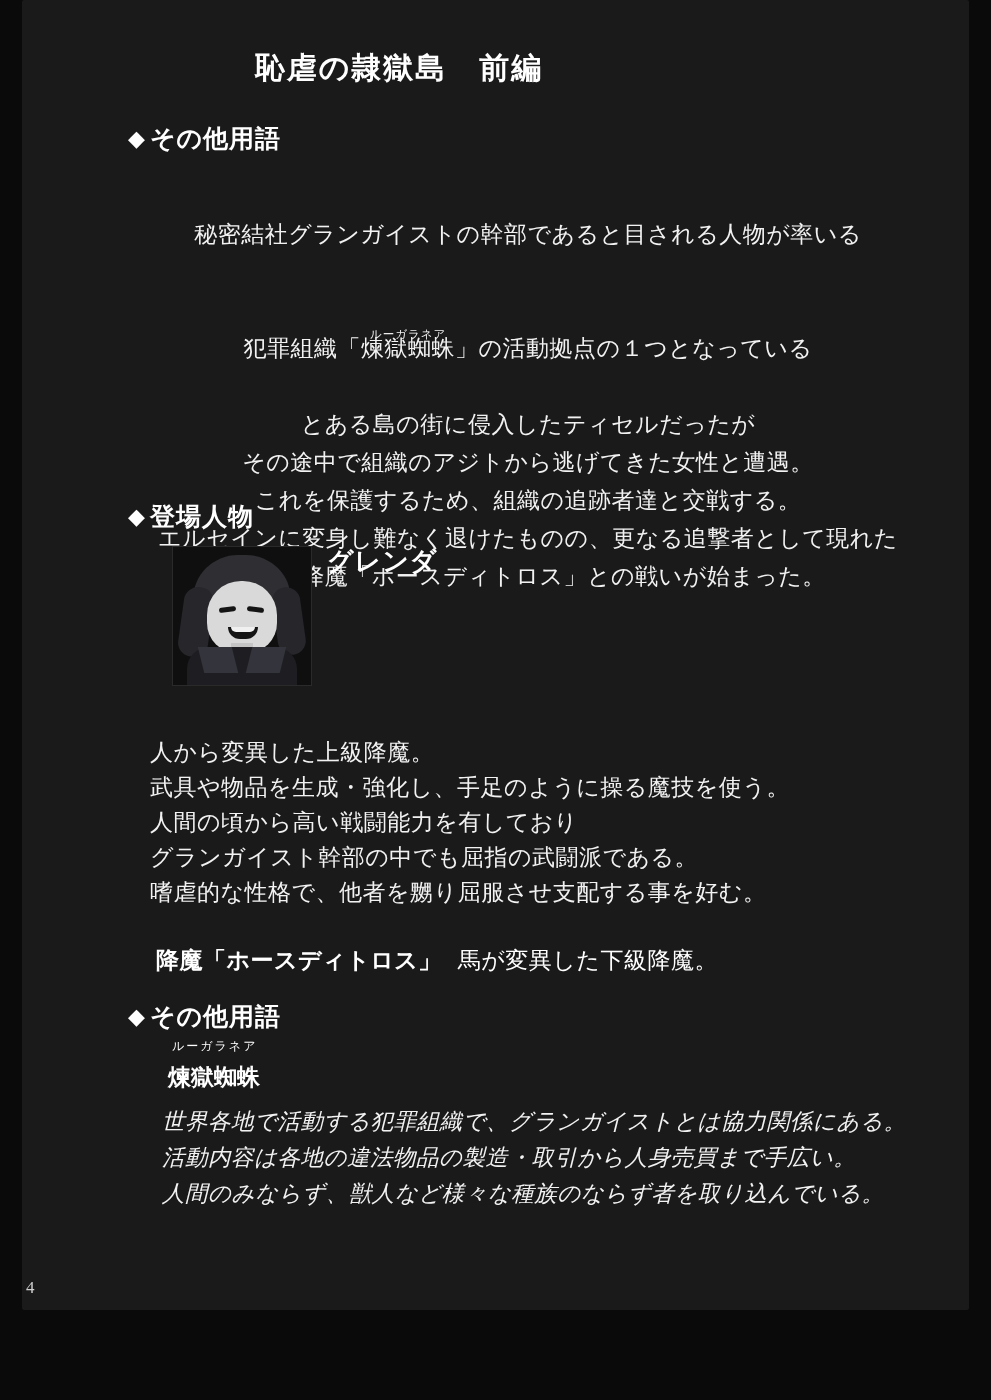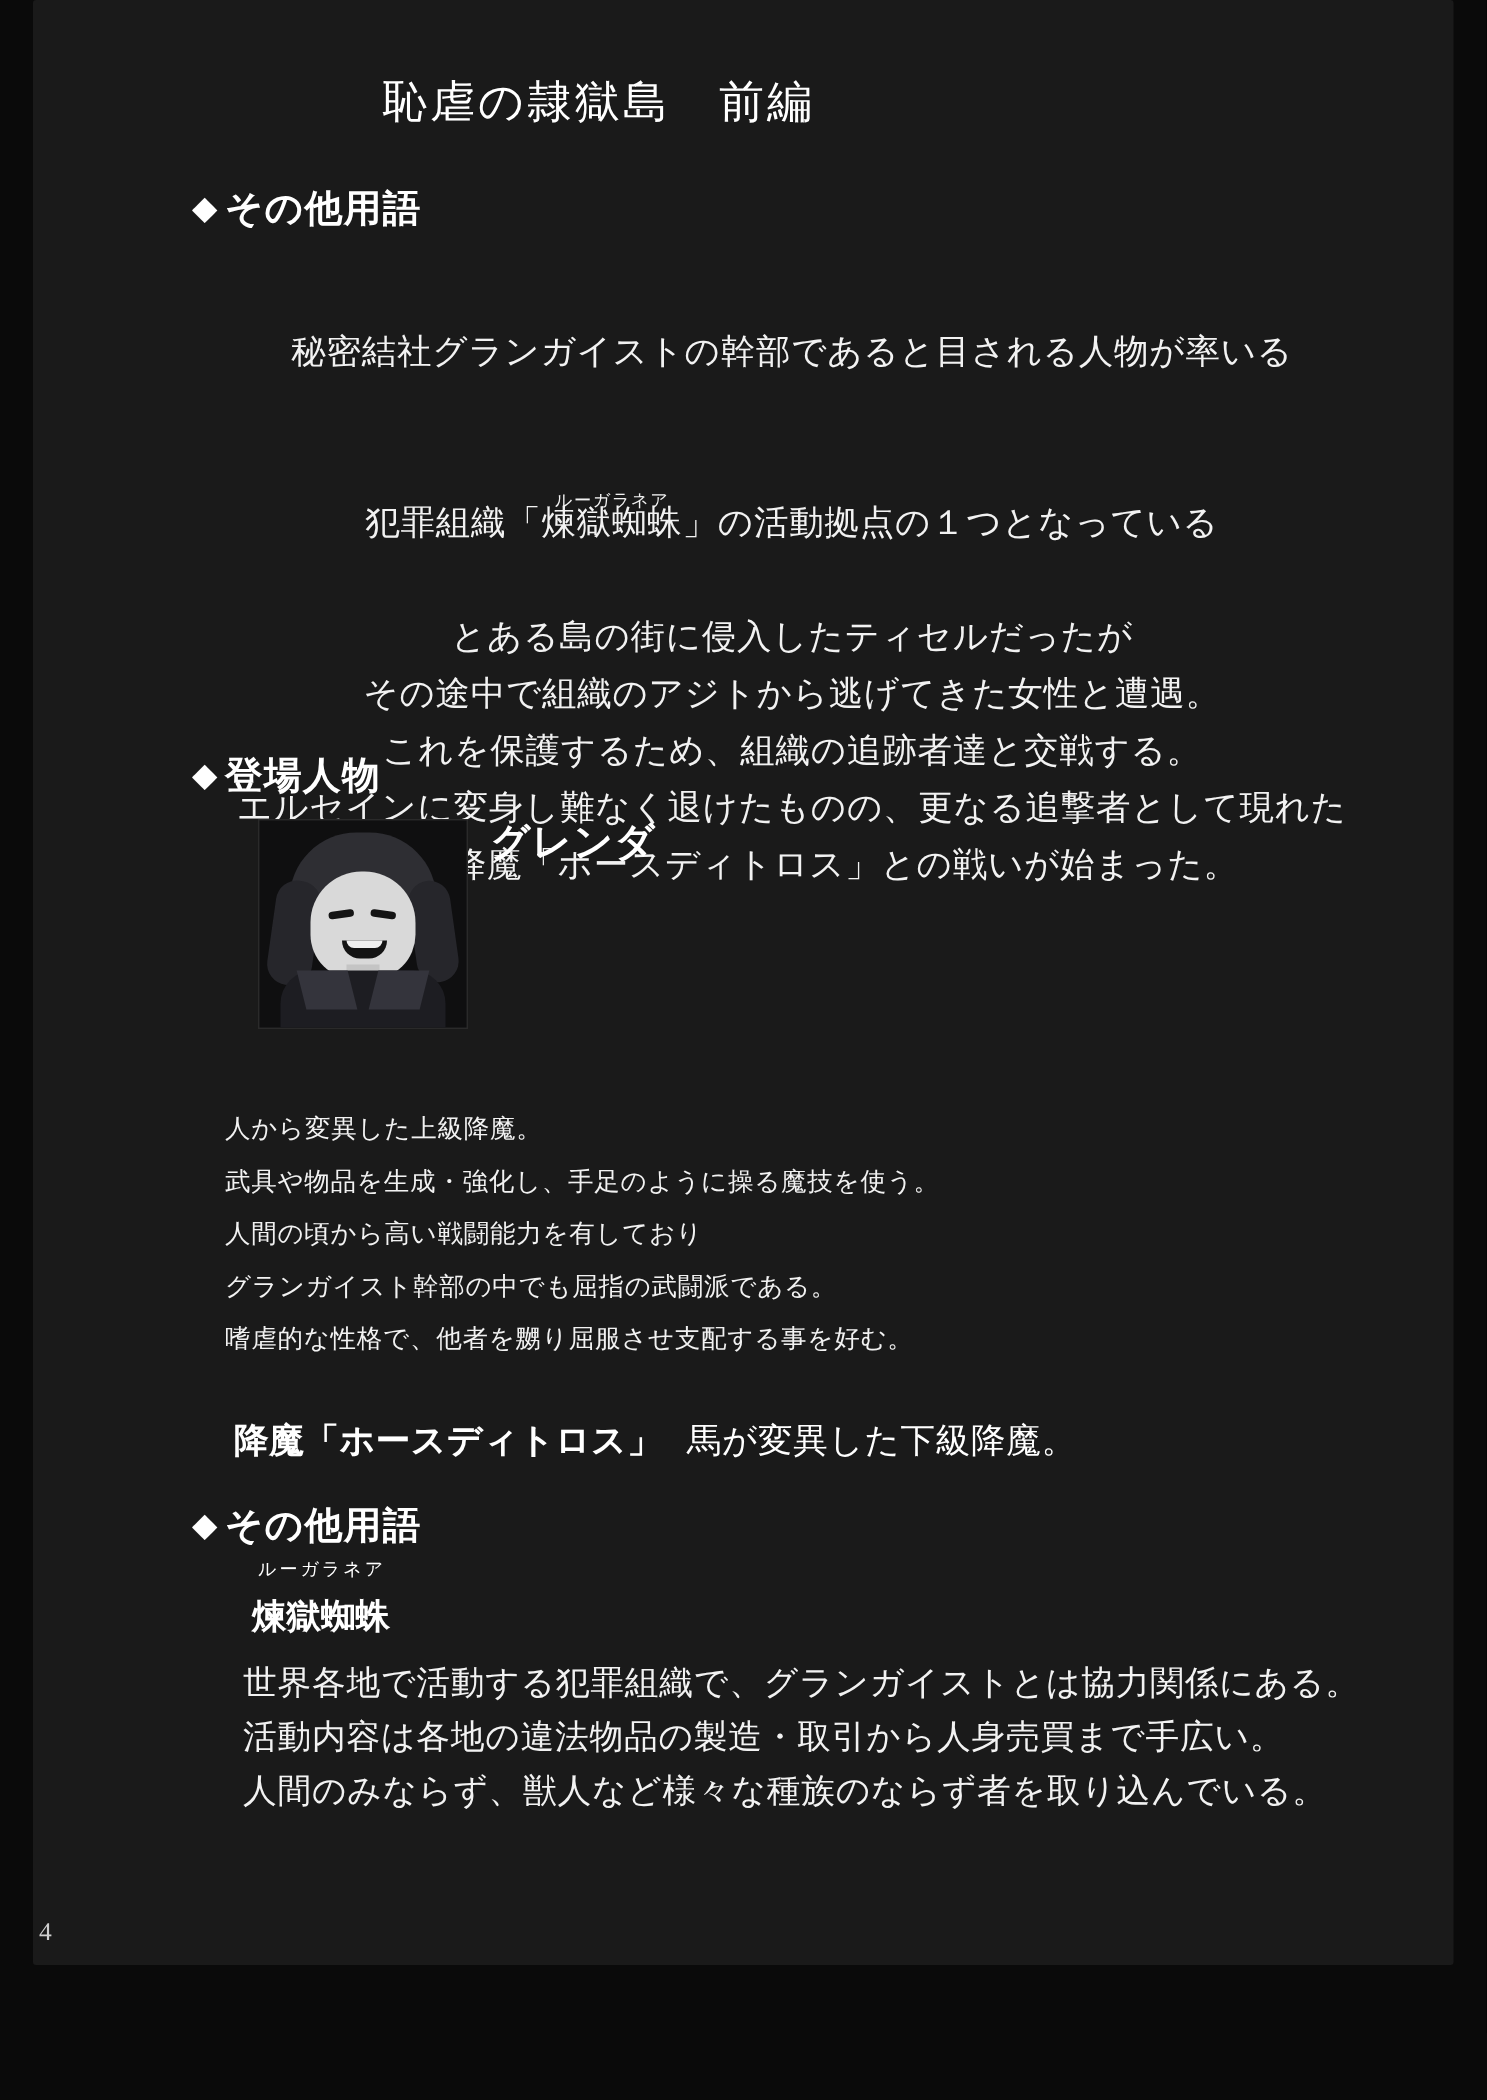--- a/index.html
+++ b/index.html
@@ -33,21 +33,21 @@
     color: #cfcfcf;
     font-family: "Liberation Serif", serif;
   }
   .title {
     position: absolute;
     left: 0;
     top: 48px;
     width: 754px;
     text-align: center;
     font-size: 30px;
-    font-weight: normal;
+    font-weight: bold;
     letter-spacing: 2px;
     color: #ffffff;
   }
   .section-head {
     position: absolute;
     font-size: 25px;
     font-weight: bold;
     color: #ffffff;
     letter-spacing: 1px;
   }
@@ -93,21 +93,21 @@
   }
   .char-stats {
     position: absolute;
     left: 308px;
     top: 586px;
     font-size: 21px;
     line-height: 35px;
     color: #f2f2f2;
     white-space: pre-line;
   }
-  #char-desc { left: 128px; top: 735px; width: 800px; font-size: 17px; line-height: 35px; }
+  #char-desc { left: 128px; top: 735px; width: 800px; font-size: 23px; line-height: 35px; }
 
   .sub-entry {
     position: absolute;
     left: 134px;
     top: 945px;
     font-size: 23px;
     color: #ffffff;
     letter-spacing: 0.5px;
   }
   .sub-entry b { font-weight: bold; }
@@ -124,21 +124,21 @@
     color: #ffffff;
   }
   .ruby-top {
     position: absolute;
     left: 150px;
     top: 1038px;
     font-size: 12px;
     letter-spacing: 2px;
     color: #ffffff;
   }
-  #terms-body { left: 140px; top: 1104px; width: 790px; font-size: 22.5px; line-height: 36px; }
+  #terms-body { left: 140px; top: 1104px; width: 790px; font-size: 22.5px; line-height: 36px; font-style: italic; }
 
   
   .ruby-inline {
     position: relative;
     display: inline-block;
   }
   .ruby-inline .rt {
     position: absolute;
     left: 50%;
     transform: translateX(-50%);

